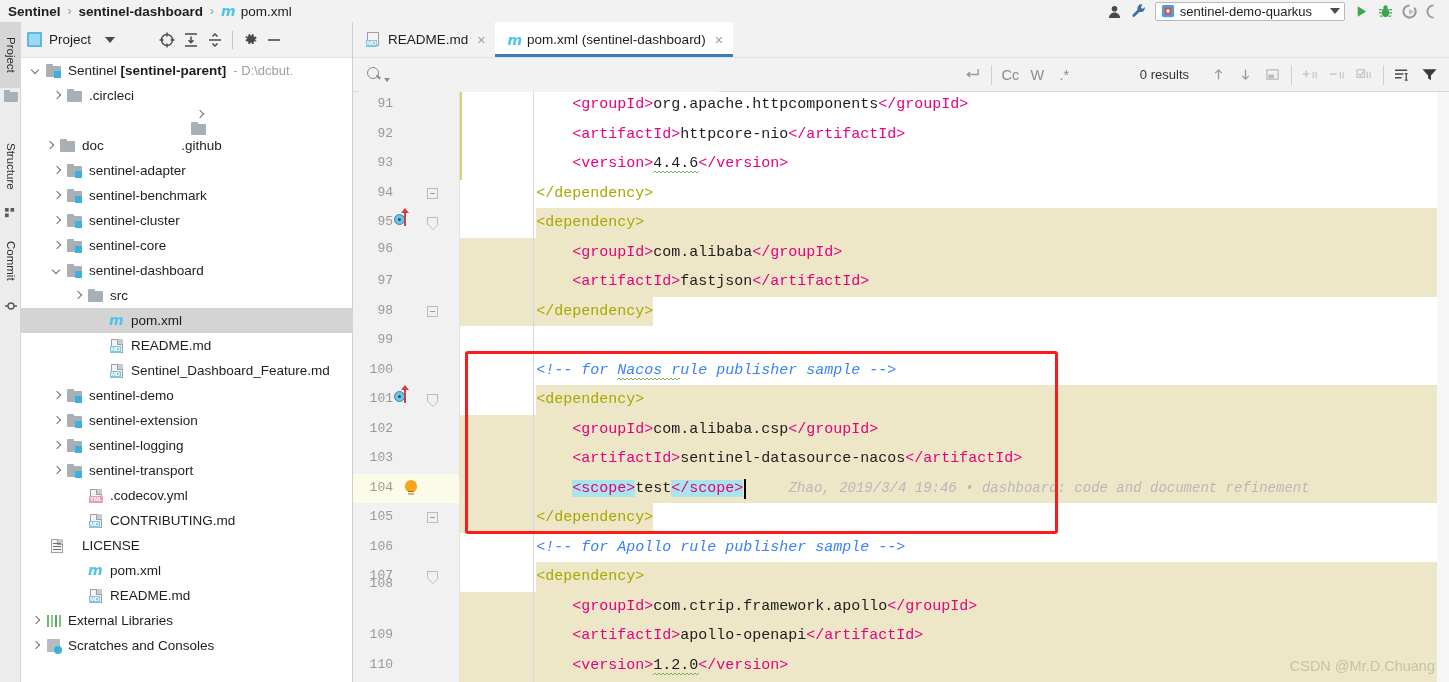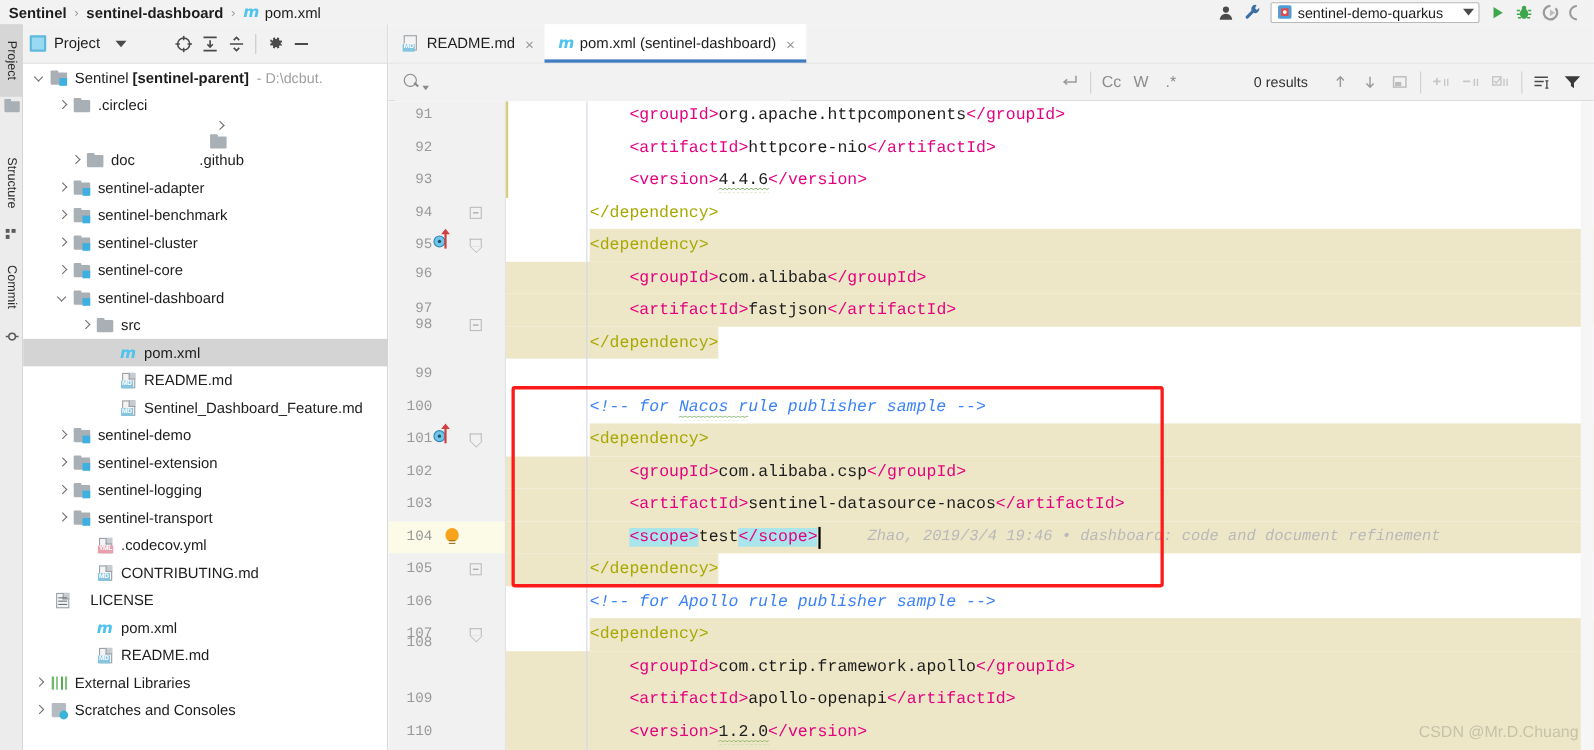--- a/index.html
+++ b/index.html
@@ -452,21 +452,21 @@
           </span>
           <span>.circleci</span>
         </div>
         <div class="row" style="padding-left: 29px; flex-direction: column;">
           <span class="arrow right" style="margin-right: 4px;"></span>
           <span class="ficon">
             <span class="folder"></span>
           </span>
           <span>.github</span>
         </div>
-        <div class="row" style="padding-left: 41px;">
+        <div class="row" style="padding-left: 22px;">
           <span class="arrow right" style="margin-right: 4px;"></span>
           <span class="ficon">
             <span class="folder"></span>
           </span>
           <span>doc</span>
         </div>
         <div class="row" style="padding-left: 29px;">
           <span class="arrow right" style="margin-right: 4px;"></span>
           <span class="ficon module">
             <span class="folder"></span>
@@ -726,21 +726,21 @@
             <span class="ovrd"></span>
             <span class="uparrow"></span>
             <span class="foldmark endv"></span>
           </div>
           <div class="gutterline" style="top: 143px;">
             <span class="ln">96</span>
           </div>
           <div class="gutterline" style="top: 175px;">
             <span class="ln">97</span>
           </div>
-          <div class="gutterline" style="top: 189px;">
+          <div class="gutterline" style="top: 205px;">
             <span class="ln">98</span>
             <span class="foldmark minus"></span>
           </div>
           <div class="gutterline" style="top: 234px;">
             <span class="ln">99</span>
           </div>
           <div class="gutterline" style="top: 263.5px;">
             <span class="ln">100</span>
           </div>
           <div class="gutterline" style="top: 293px;">

